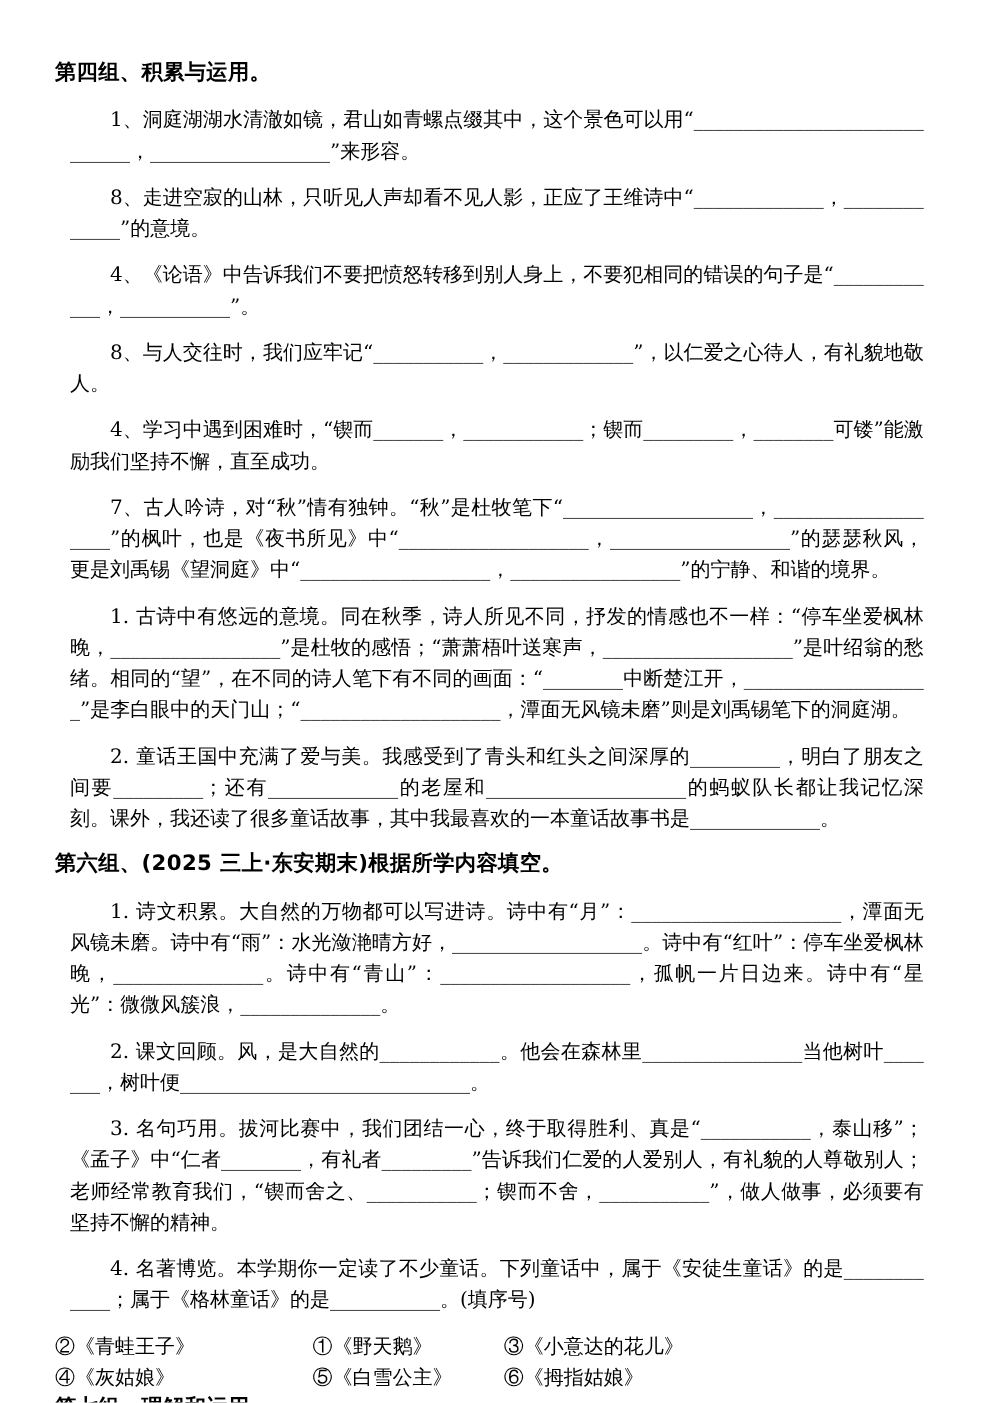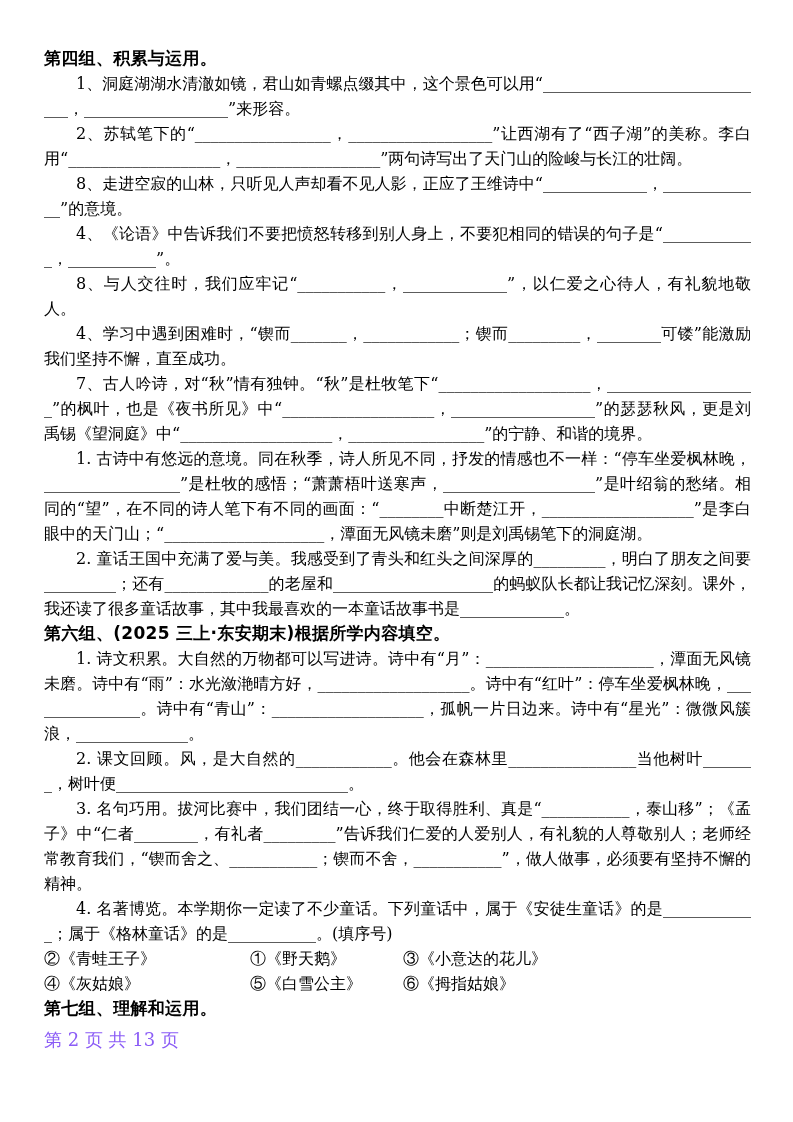--- a/index.html
+++ b/index.html
@@ -26,21 +26,21 @@
   .sec-heading {
     margin: 0;
     font-size: 17px;
     line-height: 25px;
     font-weight: 700;
     color: #000000;
     font-family: "DejaVu Sans", "Liberation Sans", sans-serif;
     letter-spacing: 0.3px;
   }
   .q {
-    margin: 0;
+    margin: 12px;
     text-indent: 2em;
     text-align: justify;
     word-break: break-all;
     overflow-wrap: anywhere;
   }
   .opts {
     display: grid;
     grid-template-columns: 206px 153px 1fr;
     line-height: 25px;
   }
@@ -56,21 +56,20 @@
   }
 </style>
 </head>
 <body>
 
 <div class="page">
 
   <section>
     <h2 class="sec-heading">第四组、积累与运用。</h2>
     <p class="q">1、洞庭湖湖水清澈如镜，君山如青螺点缀其中，这个景色可以用“_____________________________，__________________”来形容。</p>
-    <p class="q">2、苏轼笔下的“_________________，__________________”让西湖有了“西子湖”的美称。李白用“___________________，__________________”两句诗写出了天门山的险峻与长江的壮阔。</p>
     <p class="q">8、走进空寂的山林，只听见人声却看不见人影，正应了王维诗中“_____________，_____________”的意境。</p>
     <p class="q">4、《论语》中告诉我们不要把愤怒转移到别人身上，不要犯相同的错误的句子是“____________，___________”。</p>
     <p class="q">8、与人交往时，我们应牢记“___________，_____________”，以仁爱之心待人，有礼貌地敬人。</p>
     <p class="q">4、学习中遇到困难时，“锲而_______，____________；锲而_________，________可镂”能激励我们坚持不懈，直至成功。</p>
     <p class="q">7、古人吟诗，对“秋”情有独钟。“秋”是杜牧笔下“___________________，___________________”的枫叶，也是《夜书所见》中“___________________，__________________”的瑟瑟秋风，更是刘禹锡《望洞庭》中“___________________，_________________”的宁静、和谐的境界。</p>
   </section>
 
   <section>
     <p class="q">1. 古诗中有悠远的意境。同在秋季，诗人所见不同，抒发的情感也不一样：“停车坐爱枫林晚，_________________”是杜牧的感悟；“萧萧梧叶送寒声，___________________”是叶绍翁的愁绪。相同的“望”，在不同的诗人笔下有不同的画面：“________中断楚江开，___________________”是李白眼中的天门山；“____________________，潭面无风镜未磨”则是刘禹锡笔下的洞庭湖。</p>
     <p class="q">2. 童话王国中充满了爱与美。我感受到了青头和红头之间深厚的_________，明白了朋友之间要_________；还有_____________的老屋和____________________的蚂蚁队长都让我记忆深刻。课外，我还读了很多童话故事，其中我最喜欢的一本童话故事书是_____________。</p>

